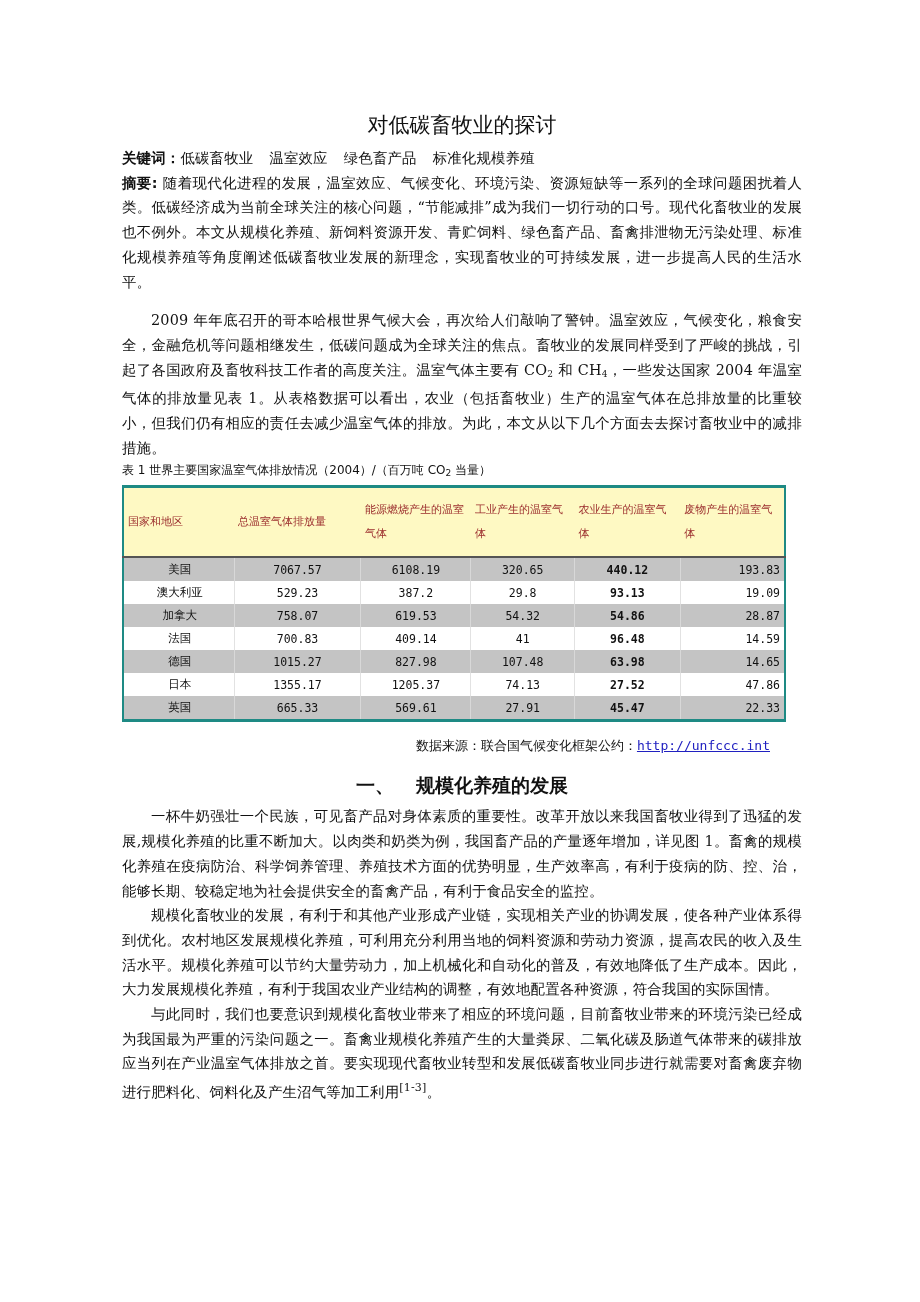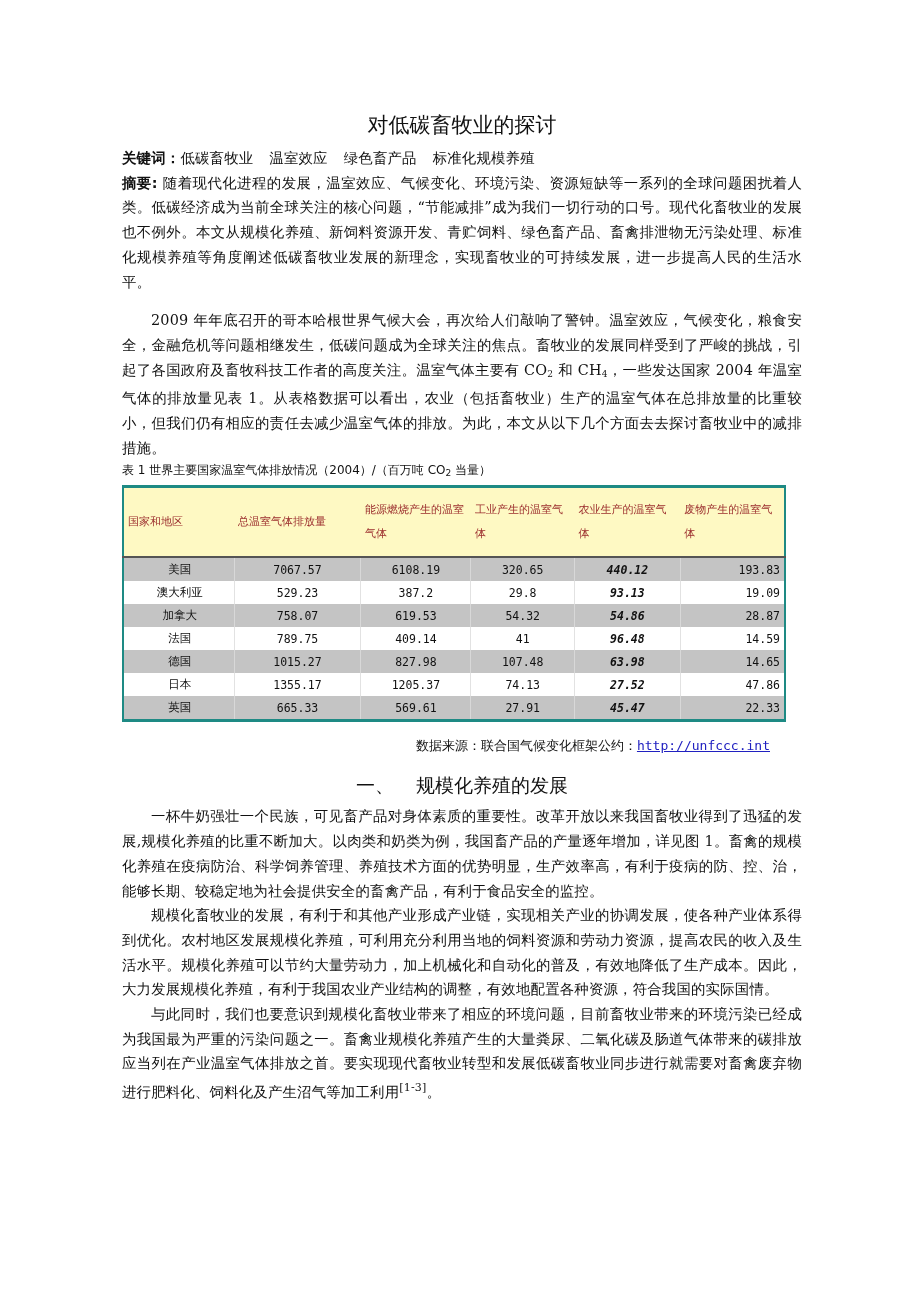--- a/index.html
+++ b/index.html
@@ -21,25 +21,25 @@
                border-top: 3px solid #1e8a84; border-bottom: 3px solid #1e8a84;
                border-left: 2px solid #1e8a84; border-right: 2px solid #1e8a84; }
   table.data th { color: #9b2d2d; font-weight: normal; font-size: 11px; line-height: 24px;
                   height: 64px; text-align: left; vertical-align: middle; background: #fef9c3;
                   border-bottom: 2px solid #555; padding: 2px 4px; }
   table.data td { font-size: 11.5px; height: 23px; text-align: center; padding: 0 4px;
                   border-right: 1px solid #e2e2e2; font-family: "DejaVu Sans Mono", "Liberation Mono", monospace; }
   table.data td.country { font-family: "DejaVu Serif", "Liberation Serif", serif; padding-left: 6px; }
   table.data td:last-child { border-right: none; text-align: right; }
   table.data tr.shade td { background: #c4c4c4; border-right-color: #d8d8d8; }
-  table.data td.agri { font-weight: bold; font-style: italic; }
+  table.data td.agri { font-weight: bold; }
   .source { text-align: right; font-size: 13px; line-height: 22px; margin-right: 32px; }
   .source a { color: #2020c0; text-decoration: underline; font-family: "DejaVu Sans Mono", "Liberation Mono", monospace; }
   .h1 { text-align: center; font-family: "DejaVu Sans", "Liberation Sans", sans-serif;
-        font-size: 19px; line-height: 30px; margin: 10px 0 4px 0; font-weight: normal; }
+        font-size: 19px; line-height: 30px; margin: 10px 0 4px 0; font-weight: bold; }
   .h1 .num { margin-right: 22px; }
 </style>
 </head>
 <body>
 
 <div class="page">
   <h1 class="title">对低碳畜牧业的探讨</h1>
 
   <p class="para"><span class="lbl">关键词：</span><span class="kw">低碳畜牧业</span><span class="kw">温室效应</span><span class="kw">绿色畜产品</span><span class="kw">标准化规模养殖</span></p>
 
@@ -82,21 +82,21 @@
         <tr class="shade">
           <td class="country">加拿大</td>
           <td>758.07</td>
           <td>619.53</td>
           <td>54.32</td>
           <td class="agri">54.86</td>
           <td>28.87</td>
         </tr>
         <tr>
           <td class="country">法国</td>
-          <td>789.75</td>
+          <td>700.83</td>
           <td>409.14</td>
           <td>41</td>
           <td class="agri">96.48</td>
           <td>14.59</td>
         </tr>
         <tr class="shade">
           <td class="country">德国</td>
           <td>1015.27</td>
           <td>827.98</td>
           <td>107.48</td>

